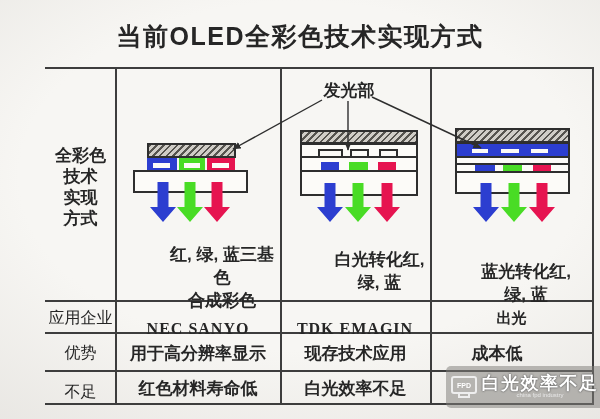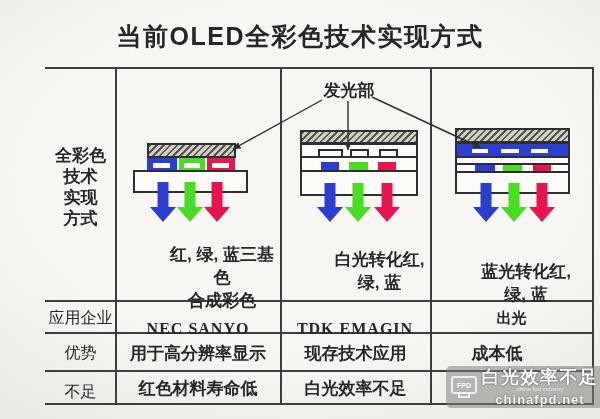--- a/index.html
+++ b/index.html
@@ -149,15 +149,14 @@
 <div class="cval" style="left:431px;top:377px;width:161px;font-size:17px;"></div>
 
 <div class="wm">
   <div>
     <div class="wm-screen">FPD</div>
     <div class="wm-stand"></div>
   </div>
   <div class="wm-text">
     <div class="wm-site">白光效率不足</div>
     <div class="wm-tag">china fpd industry</div>
-    <div class="wm-domain">chinafpd.net</div>
   </div>
 </div>
 
 </body></html>

